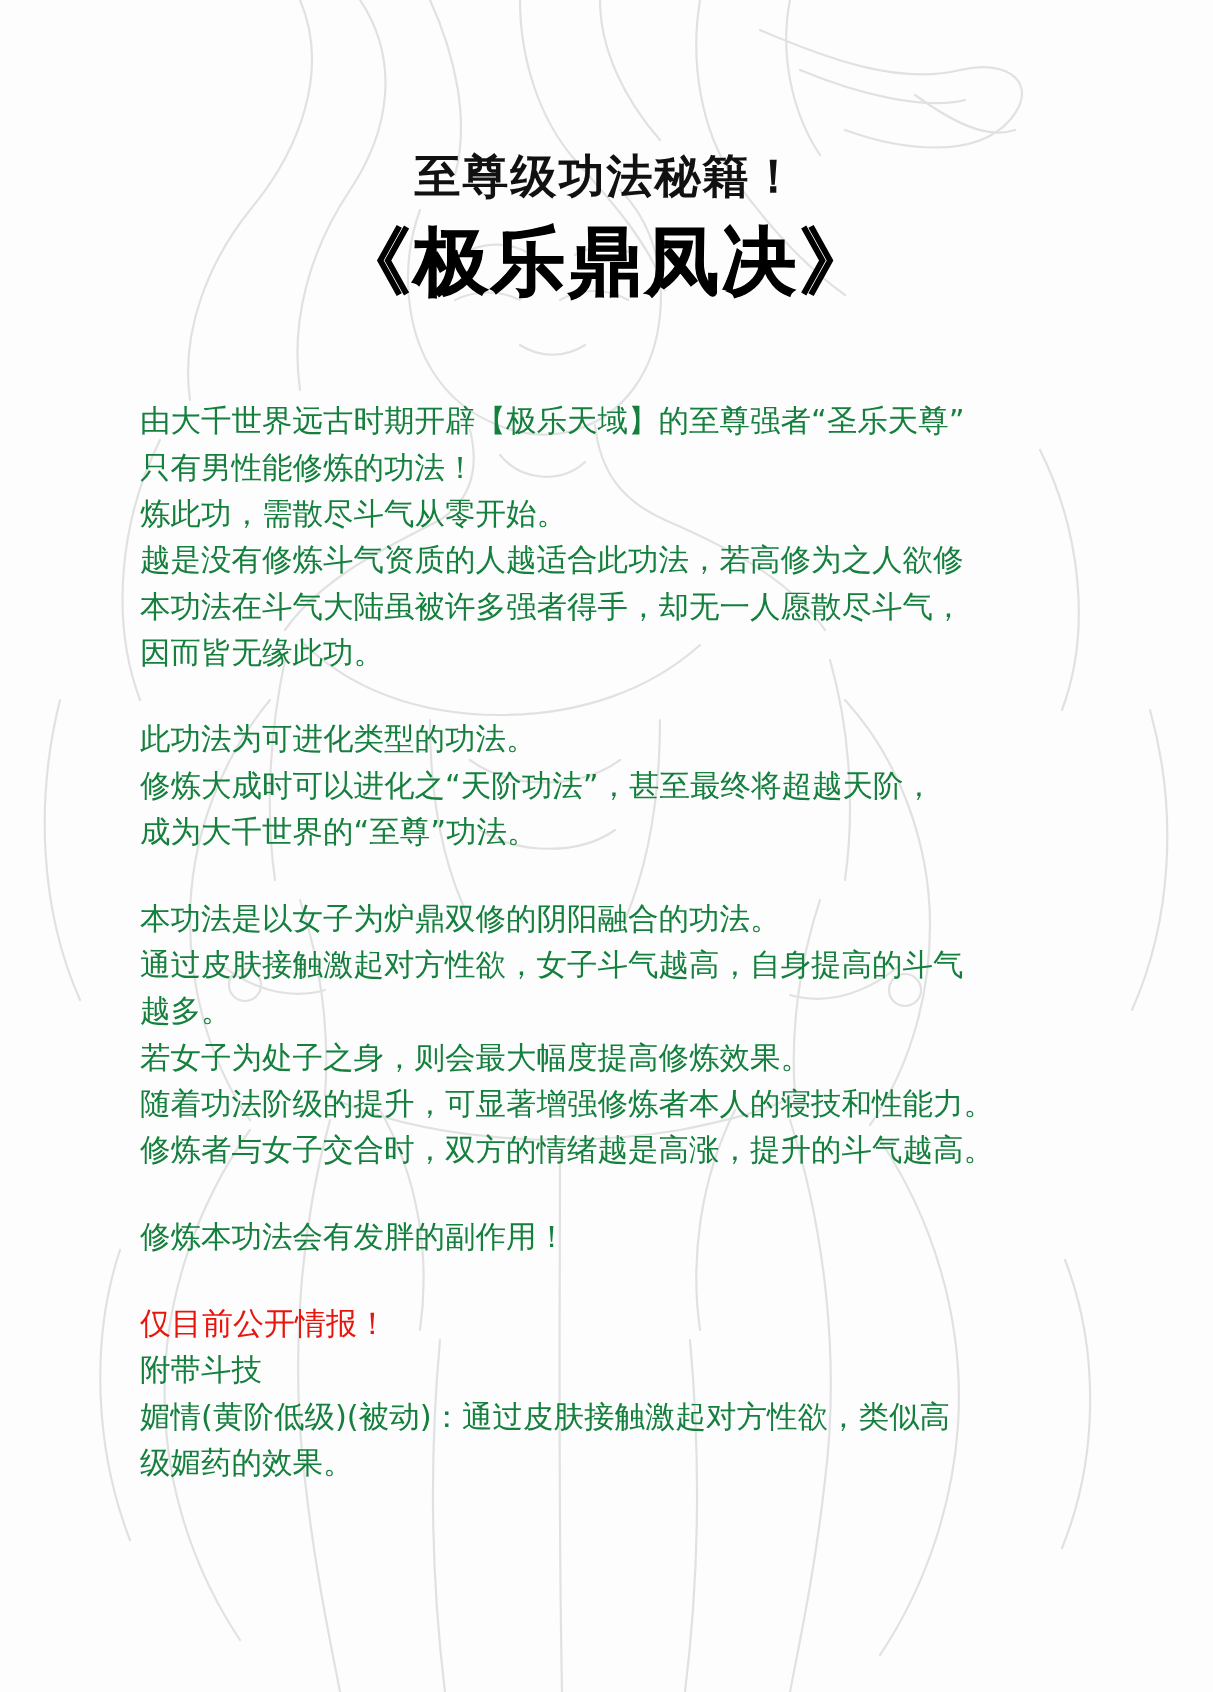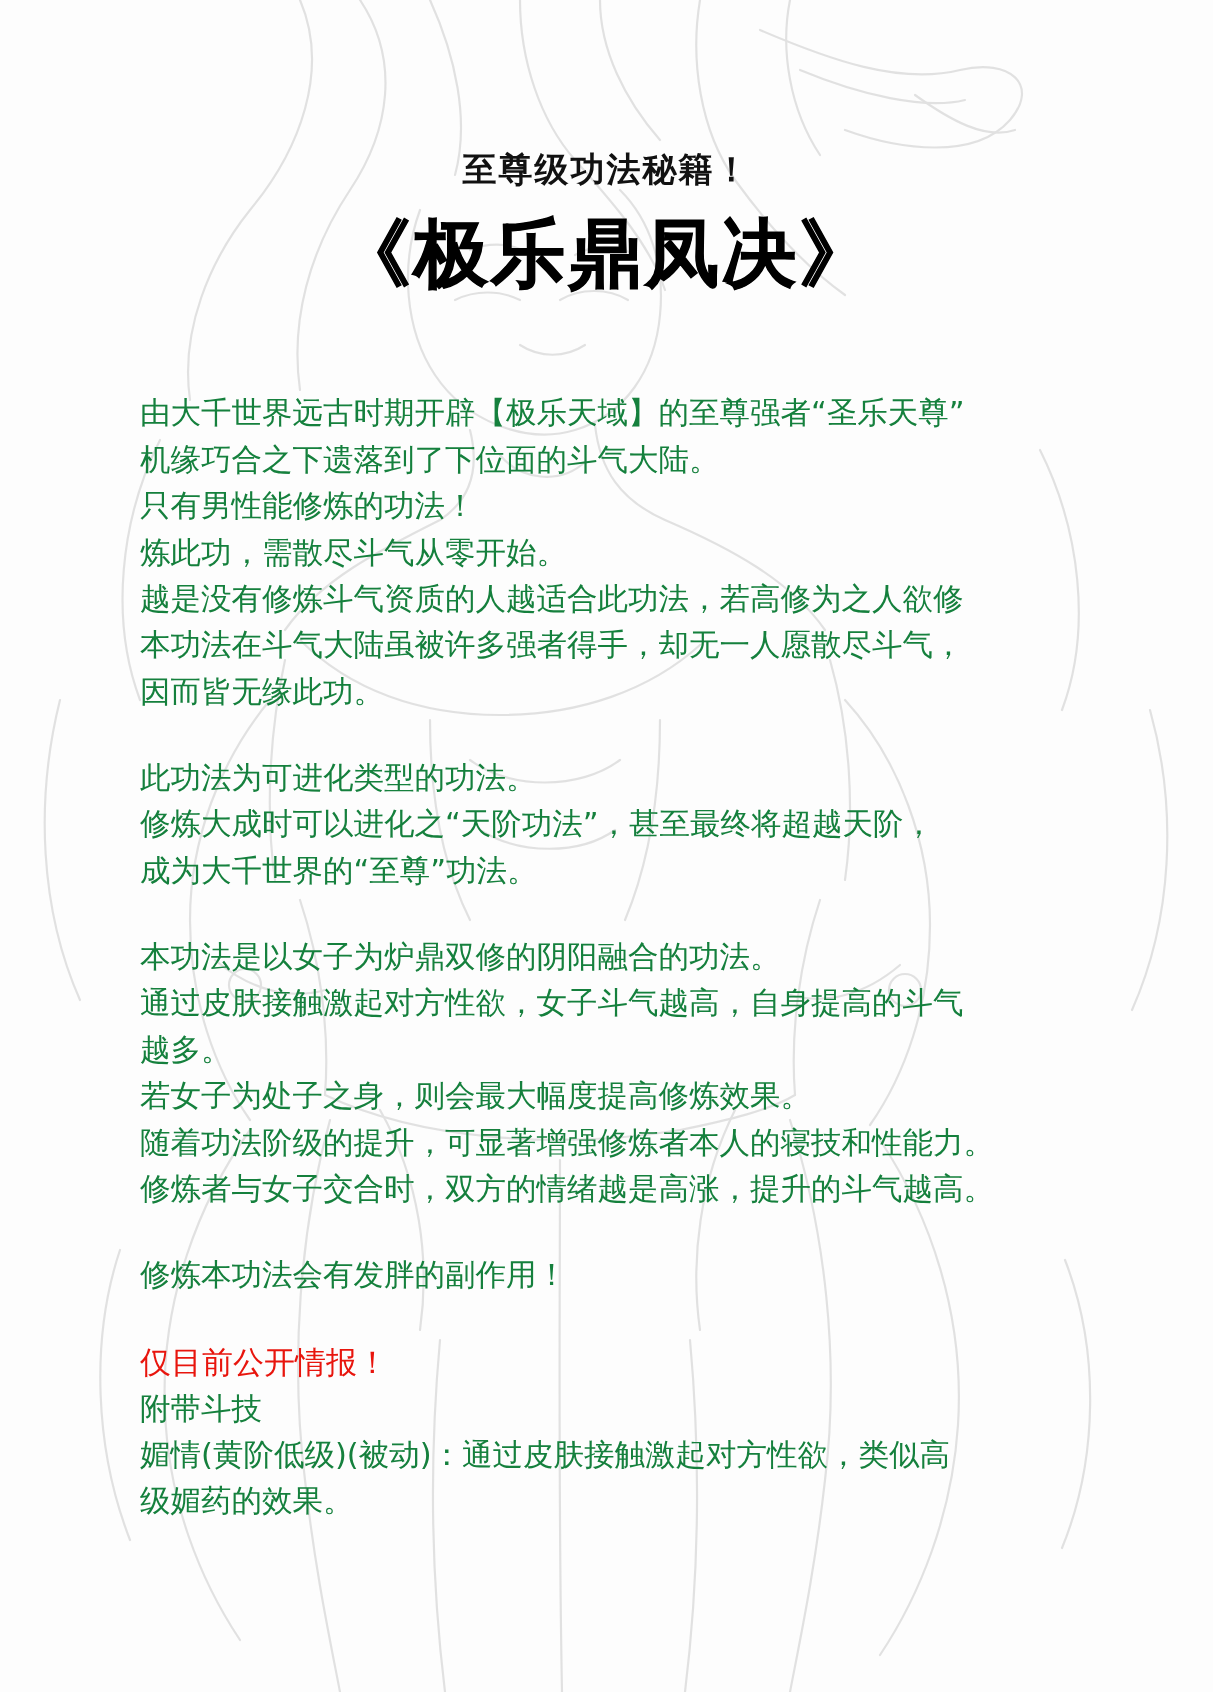--- a/index.html
+++ b/index.html
@@ -36,33 +36,33 @@
     position: relative;
     z-index: 2;
     padding: 0;
   }
 
   .title-block {
     text-align: center;
     padding-top: 150px;
   }
   .title-small {
-    font-size: 34px;
+    font-size: 46px;
     font-weight: bold;
     letter-spacing: 2px;
     color: #111;
     line-height: 1.15;
     margin: 0;
   }
   .title-main {
     font-size: 74px;
     font-weight: bold;
     letter-spacing: 3px;
     color: #000;
-    margin: 24px 0 0 0;
+    margin: 18px 0 0 0;
     line-height: 1.1;
     -webkit-text-stroke: 1px #000;
   }
 
   .body-block {
     margin: 96px 0 0 0;
     padding: 0 140px 0 140px;
   }
   .para {
     font-size: 30.5px;
@@ -159,21 +159,20 @@
   <div class="content">
 
     <div class="title-block">
       <div class="title-small">至尊级功法秘籍！</div>
       <div class="title-main">《极乐鼎凤决》</div>
     </div>
 
     <div class="body-block">
 
       <p class="para">由大千世界远古时期开辟【极乐天域】的至尊强者“圣乐天尊”</p>
-      <p class="para">机缘巧合之下遗落到了下位面的斗气大陆。</p>
       <p class="para">只有男性能修炼的功法！</p>
       <p class="para">炼此功，需散尽斗气从零开始。</p>
       <p class="para">越是没有修炼斗气资质的人越适合此功法，若高修为之人欲修</p>
       <p class="para">本功法在斗气大陆虽被许多强者得手，却无一人愿散尽斗气，</p>
       <p class="para">因而皆无缘此功。</p>
 
       <div class="spacer"></div>
 
       <p class="para">此功法为可进化类型的功法。</p>
       <p class="para">修炼大成时可以进化之“天阶功法”，甚至最终将超越天阶，</p>

